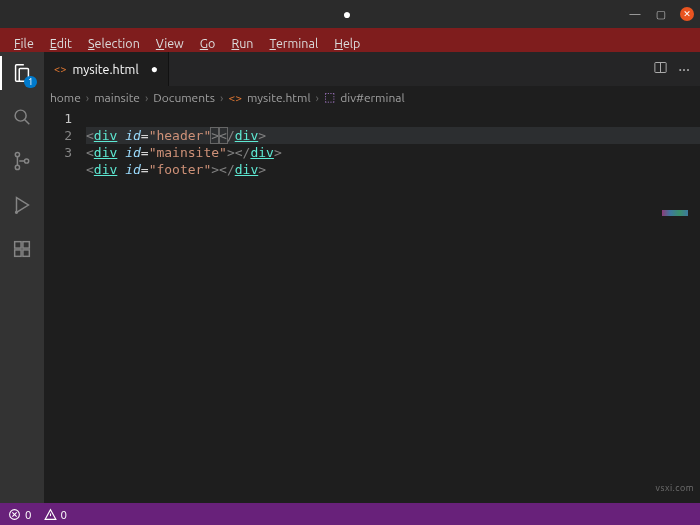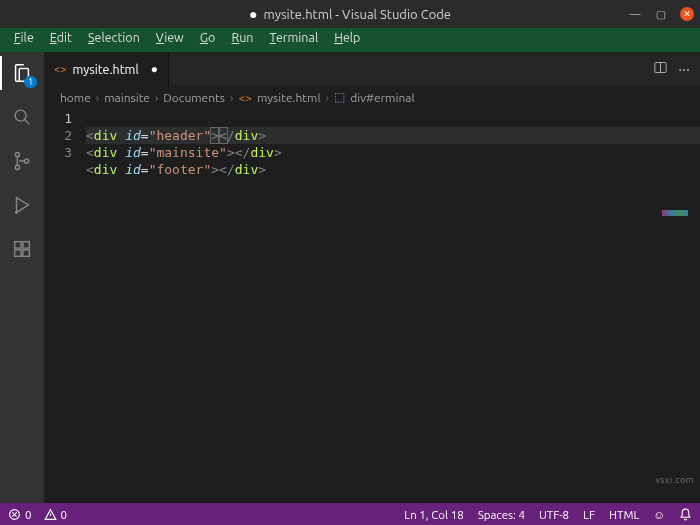--- a/index.html
+++ b/index.html
@@ -7,21 +7,21 @@
   body { background: #1e1e1e; color: #cccccc; display: flex; flex-direction: column; }
 
   
   .title-bar { height: 28px; background: #2b2b2b; display: flex; align-items: center; justify-content: center; position: relative; color: #d0d0d0; font-size: 13px; }
   .title-bar .dirty-dot { font-size: 14px; margin-right: 6px; color: #fff; }
   .window-controls { position: absolute; right: 6px; display: flex; gap: 12px; align-items: center; }
   .wc { width: 14px; height: 14px; display: flex; align-items: center; justify-content: center; font-size: 11px; color: #bbb; }
   .wc.close { background: #e95420; border-radius: 50%; color: #fff; font-size: 9px; }
 
   
-  .menu-bar { height: 24px; background: #14532d; display: flex; align-items: flex-start; padding: 0 6px; font-size: 12.5px; color: #dcdcdc; }
+  .menu-bar { height: 24px; background: #7f1d1d; display: flex; align-items: flex-end; padding: 0 6px; font-size: 12.5px; color: #dcdcdc; }
   .menu-item { padding: 2px 8px; cursor: default; }
   .menu-item .ul { text-decoration: underline; }
 
   
   .main { flex: 1; display: flex; min-height: 0; }
 
   
   .activity-bar { width: 44px; background: #333333; display: flex; flex-direction: column; align-items: center; padding-top: 8px; gap: 18px; }
   .act-icon { width: 26px; height: 26px; color: #858585; display: flex; align-items: center; justify-content: center; position: relative; cursor: pointer; }
   .act-icon.active { color: #ffffff; }
@@ -31,56 +31,55 @@
 
   
   .editor-group { flex: 1; display: flex; flex-direction: column; background: #1e1e1e; min-width: 0; }
   .tab-row { height: 34px; background: #252526; display: flex; align-items: stretch; }
   .tab { display: flex; align-items: center; gap: 6px; background: #1e1e1e; padding: 0 10px; font-size: 12.5px; color: #fff; border-right: 1px solid #111; }
   .tab .file-icon { color: #e37933; font-size: 11px; }
   .tab .dirty { color: #fff; margin-left: 6px; font-size: 12px; }
   .tab-actions { margin-left: auto; display: flex; align-items: center; gap: 10px; padding: 0 10px; color: #aaa; }
 
   
-  .breadcrumbs { height: 22px; display: flex; align-items: center; padding: 0 16px; font-size: 12px; color: #a0a0a0; gap: 5px; background: #1e1e1e; }
+  .breadcrumbs { height: 22px; display: flex; align-items: center; padding: 0 6px; font-size: 12px; color: #a0a0a0; gap: 5px; background: #1e1e1e; }
   .breadcrumbs .sep { color: #666; }
   .breadcrumbs .file-icon { color: #e37933; }
   .breadcrumbs .sym-icon { color: #b180d7; }
 
   
   .minimap-mark { position: absolute; right: 12px; top: 102px; width: 26px; height: 6px; background: linear-gradient(90deg,#b94aa0,#4aa0d4,#46c08c,#4aa0d4); opacity: .7; }
 
   
   .code { flex: 1; display: flex; font-family: "Consolas","Menlo","Monaco",monospace; font-size: 13px; line-height: 17px; padding-top: 2px; position: relative; }
   .gutter { width: 42px; text-align: right; color: #858585; padding-right: 14px; user-select: none; }
   .gutter div.cur { color: #c6c6c6; }
   .lines { flex: 1; white-space: pre; }
   .lines .hl { background: rgba(58,61,65,0.5); display: inline-block; width: 100%; }
   .br   { color: #808080; }       
-  .tag  { color: #bef264; }
+  .tag  { color: #5eead4; text-decoration: underline; }
   .attr { color: #9cdcfe; font-style: italic; }
   .op   { color: #d4d4d4; }
   .str  { color: #ce9178; }
   .cursor { border-left: 1px solid #aeafad; margin-left: -1px; }
   .bracket-match { border: 1px solid #666; margin: -1px; }
 
   
   .status-bar { height: 22px; background: #68217a; color: #fff; display: flex; align-items: center; font-size: 11.5px; padding: 0 8px; gap: 12px; }
   .status-right { margin-left: auto; display: flex; gap: 14px; align-items: center; }
   .stat-item { display: flex; align-items: center; gap: 4px; cursor: pointer; }
 
   
-  .watermark { position: absolute; right: 6px; bottom: 40px; font-size: 9px; color: rgba(255,255,255,.35); letter-spacing: .5px; pointer-events: none; }
+  .watermark { position: absolute; right: 6px; bottom: 32px; font-size: 9px; color: rgba(255,255,255,.35); letter-spacing: .5px; pointer-events: none; }
 </style>
 </head>
 <body>
 
 <div class="title-bar">
   <span class="dirty-dot">●</span>
-  <span>mysite.html - Visual Studio Code</span>
   <div class="window-controls">
     <div class="wc">—</div>
     <div class="wc">▢</div>
     <div class="wc close">✕</div>
   </div>
 </div>
 
 <div class="menu-bar">
   <div class="menu-item"><span class="ul">F</span><span>ile</span></div>
   <div class="menu-item"><span class="ul">E</span>dit</div>
@@ -186,38 +185,15 @@
       </svg>
     <span>0</span>
   </div>
   <div class="stat-item">
     <svg width="13" height="13" viewBox="0 0 24 24" fill="none" stroke="currentColor" stroke-width="2">
         <path d="M12 3 2 21h20z"></path>
         <path d="M12 10v5M12 18h0"></path>
       </svg>
     <span>0</span>
   </div>
-  <div class="status-right">
-    <div class="stat-item">
-        <span>Ln 1, Col 18</span>
-      </div>
-    <div class="stat-item">
-        <span>Spaces: 4</span>
-      </div>
-    <div class="stat-item">
-        <span>UTF-8</span>
-      </div>
-    <div class="stat-item">
-        <span>LF</span>
-      </div>
-    <div class="stat-item">
-        <span>HTML</span>
-      </div>
-    <div class="stat-item">☺</div>
-    <div class="stat-item">
-      <svg width="13" height="13" viewBox="0 0 24 24" fill="none" stroke="currentColor" stroke-width="2">
-          <path d="M6 8a6 6 0 1 1 12 0v5l2 4H4l2-4zM10 20a2 2 0 0 0 4 0"></path>
-        </svg>
-    </div>
-  </div>
 </div>
 
 <div class="watermark">vsxi.com</div>
 
 </body></html>

